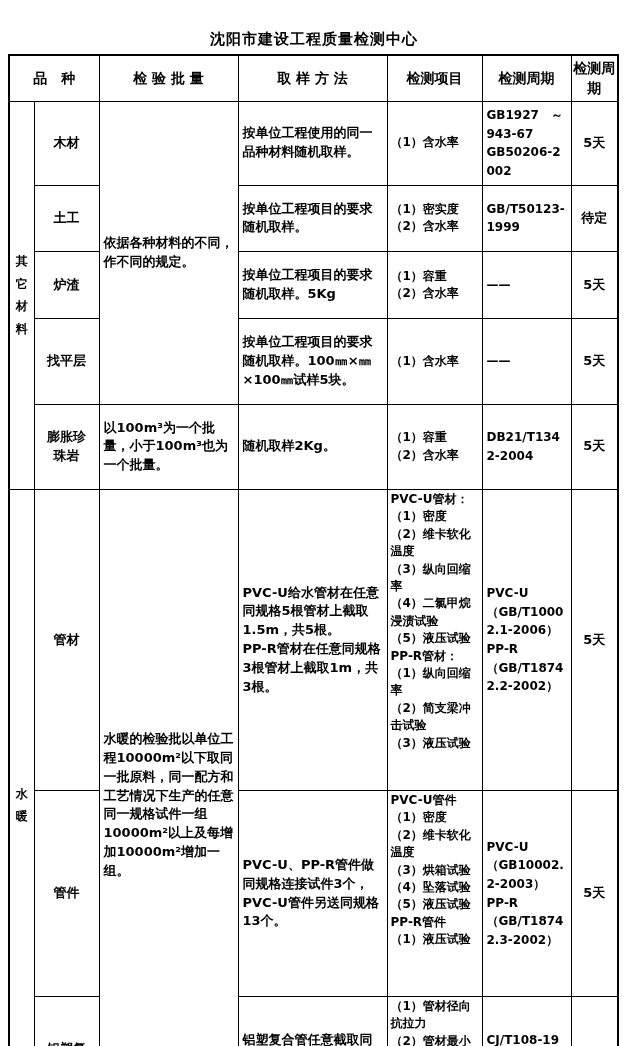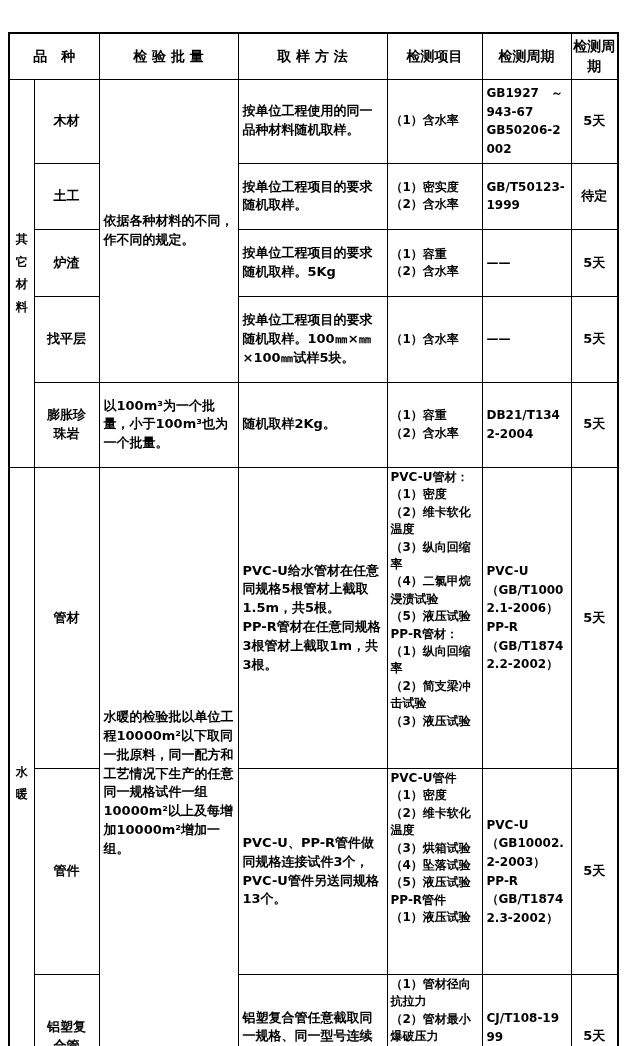--- a/index.html
+++ b/index.html
@@ -34,20 +34,21 @@
              font-size:12px; line-height:1.45; padding:1px 3px; }
   td.items.top { vertical-align:top; }
   td.std  { text-align:left; white-space:pre-wrap; word-break:break-all;
             font-size:12px; line-height:1.55; padding:2px 4px; }
   td.period { text-align:center; padding:1px 1px; }
 </style>
 </head>
 <body>
 
 <div class="titles">
+  <div class="title-line">沈阳市建设工程质量检测中心</div>
 </div>
 
 <table class="main">
   <colgroup>
     <col style="width:25px">
       <col style="width:65px">
       <col style="width:139px">
     <col style="width:149px">
       <col style="width:95px">
       <col style="width:89px">

